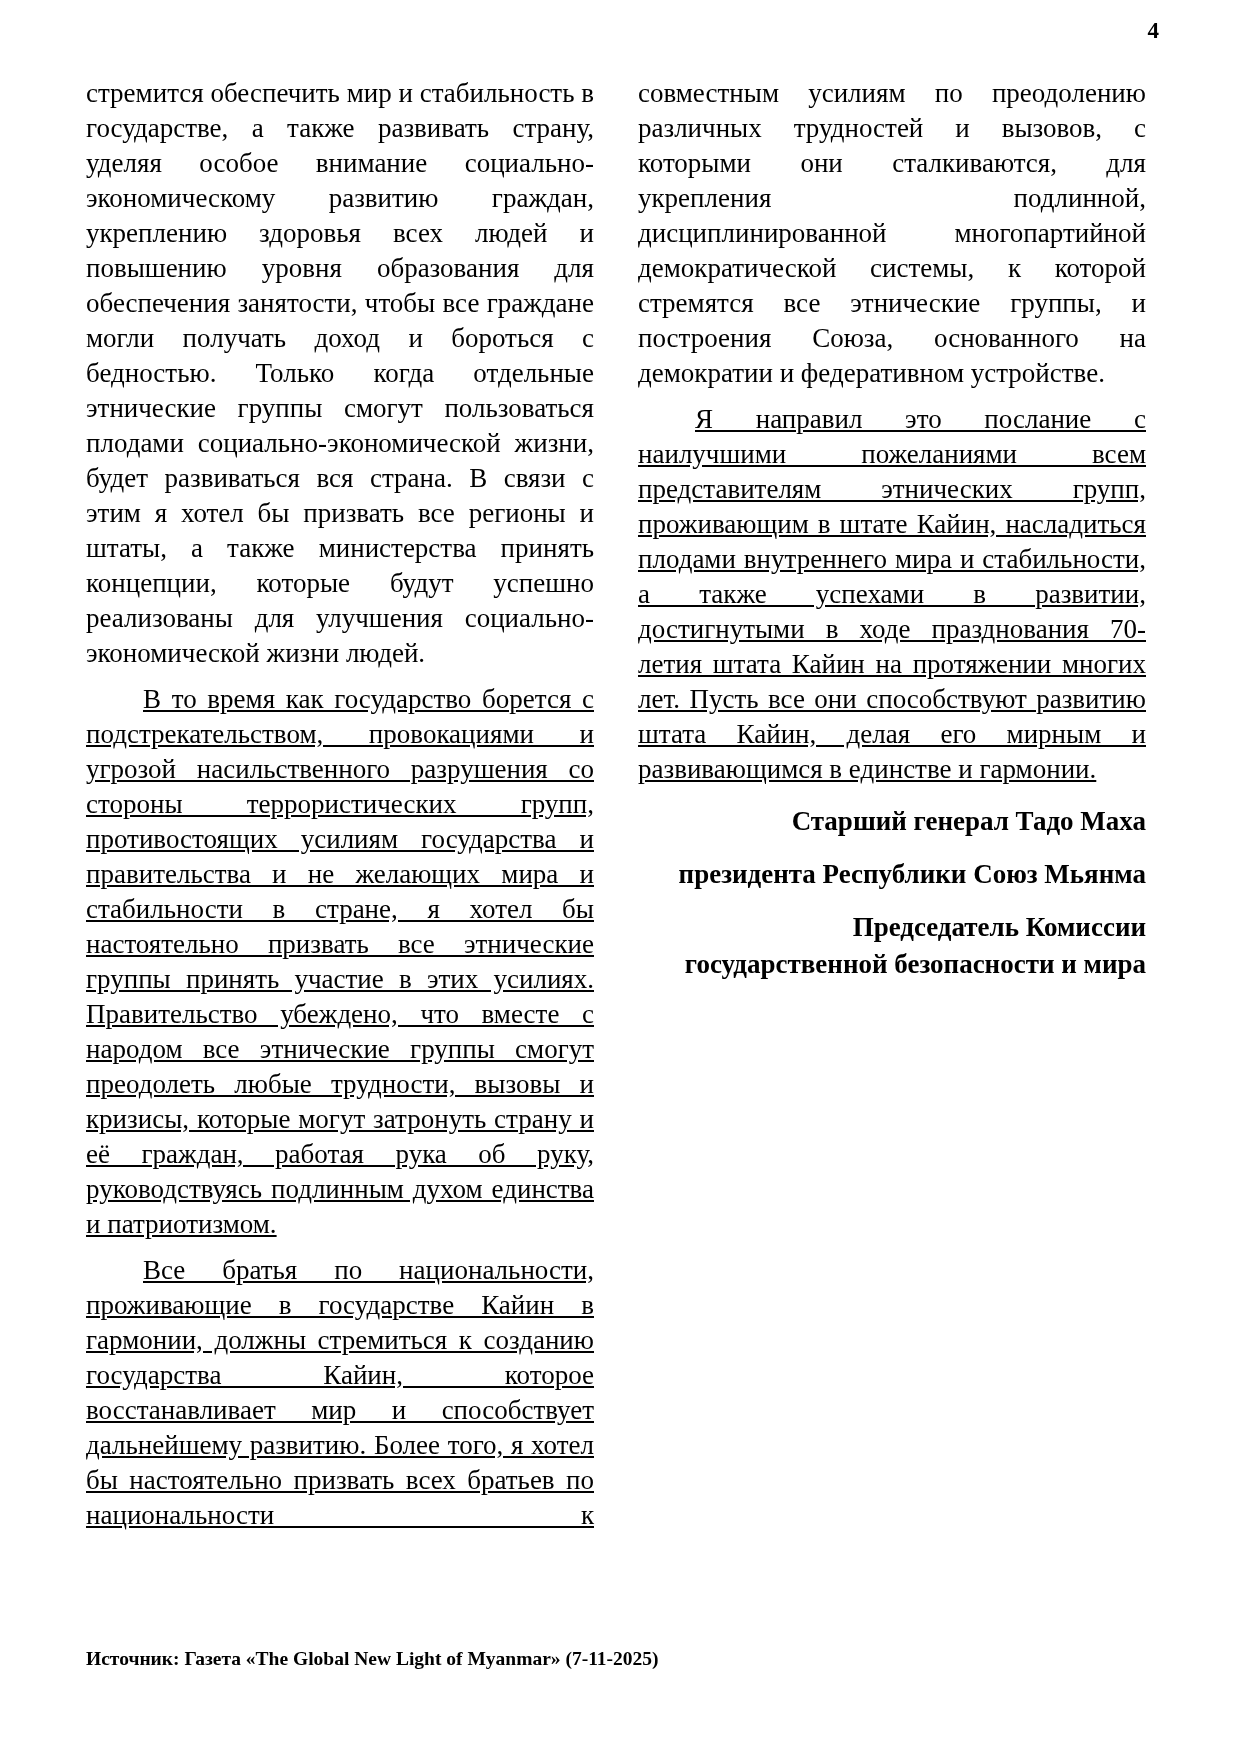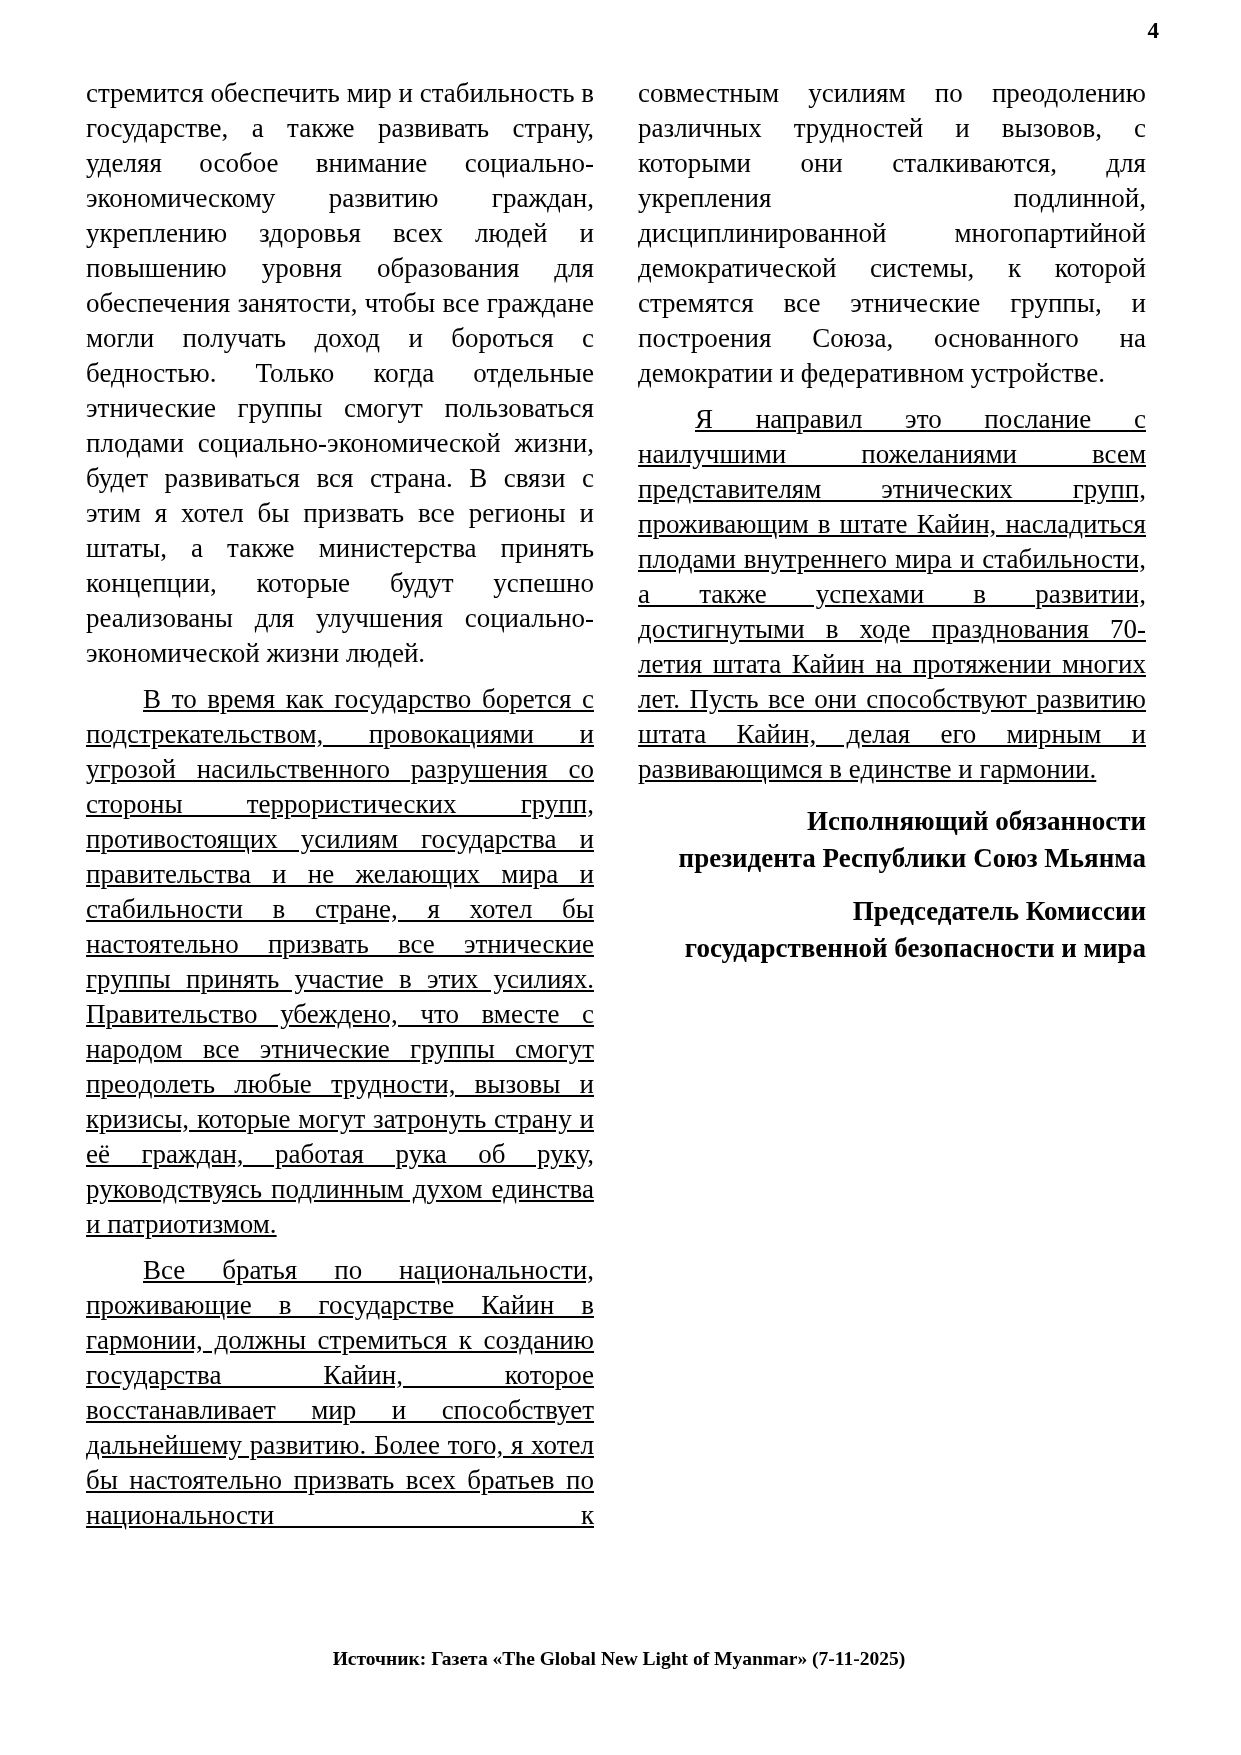--- a/index.html
+++ b/index.html
@@ -60,21 +60,21 @@
     text-align: right;
   }
   .sig-line {
     white-space: nowrap;
   }
   .source-line {
     position: absolute;
     top: 1648px;
     left: 86px;
     width: 1066px;
-    text-align: center;
+    text-align: left;
     font-size: 19.5px;
     font-weight: bold;
     font-family: Liberation Serif, serif;
   }
 </style>
 </head>
 <body>
 
 <div class="page">
 
@@ -87,23 +87,23 @@
       <p class="body-par indent">В то время как государство борется с подстрекательством, провокациями и угрозой насильственного разрушения со стороны террористических групп, противостоящих усилиям государства и правительства и не желающих мира и стабильности в стране, я хотел бы настоятельно призвать все этнические группы принять участие в этих усилиях. Правительство убеждено, что вместе с народом все этнические группы смогут преодолеть любые трудности, вызовы и кризисы, которые могут затронуть страну и её граждан, работая рука об руку, руководствуясь подлинным духом единства и патриотизмом.</p>
       <p class="body-par indent justify-last">Все братья по национальности, проживающие в государстве Кайин в гармонии, должны стремиться к созданию государства Кайин, которое восстанавливает мир и способствует дальнейшему развитию. Более того, я хотел бы настоятельно призвать всех братьев по национальности к</p>
     </div>
 
     <div class="col">
       <p class="body-par">совместным усилиям по преодолению различных трудностей и вызовов, с которыми они сталкиваются, для укрепления подлинной, дисциплинированной многопартийной демократической системы, к которой стремятся все этнические группы, и построения Союза, основанного на демократии и федеративном устройстве.</p>
       <p class="body-par indent">Я направил это послание с наилучшими пожеланиями всем представителям этнических групп, проживающим в штате Кайин, насладиться плодами внутреннего мира и стабильности, а также успехами в развитии, достигнутыми в ходе празднования 70-летия штата Кайин на протяжении многих лет. Пусть все они способствуют развитию штата Кайин, делая его мирным и развивающимся в единстве и гармонии.</p>
 
       <div class="sig-block">
         <div class="sig-par">
+          <div class="sig-line">Старший генерал Тадо Маха</div>
         </div>
         <div class="sig-par">
-          <div class="sig-line">Исполняющий обязанности</div>
           <div class="sig-line">президента Республики Союз Мьянма</div>
         </div>
         <div class="sig-par">
           <div class="sig-line">Председатель Комиссии</div>
           <div class="sig-line">государственной безопасности и мира</div>
         </div>
       </div>
     </div>
 
   </div>

